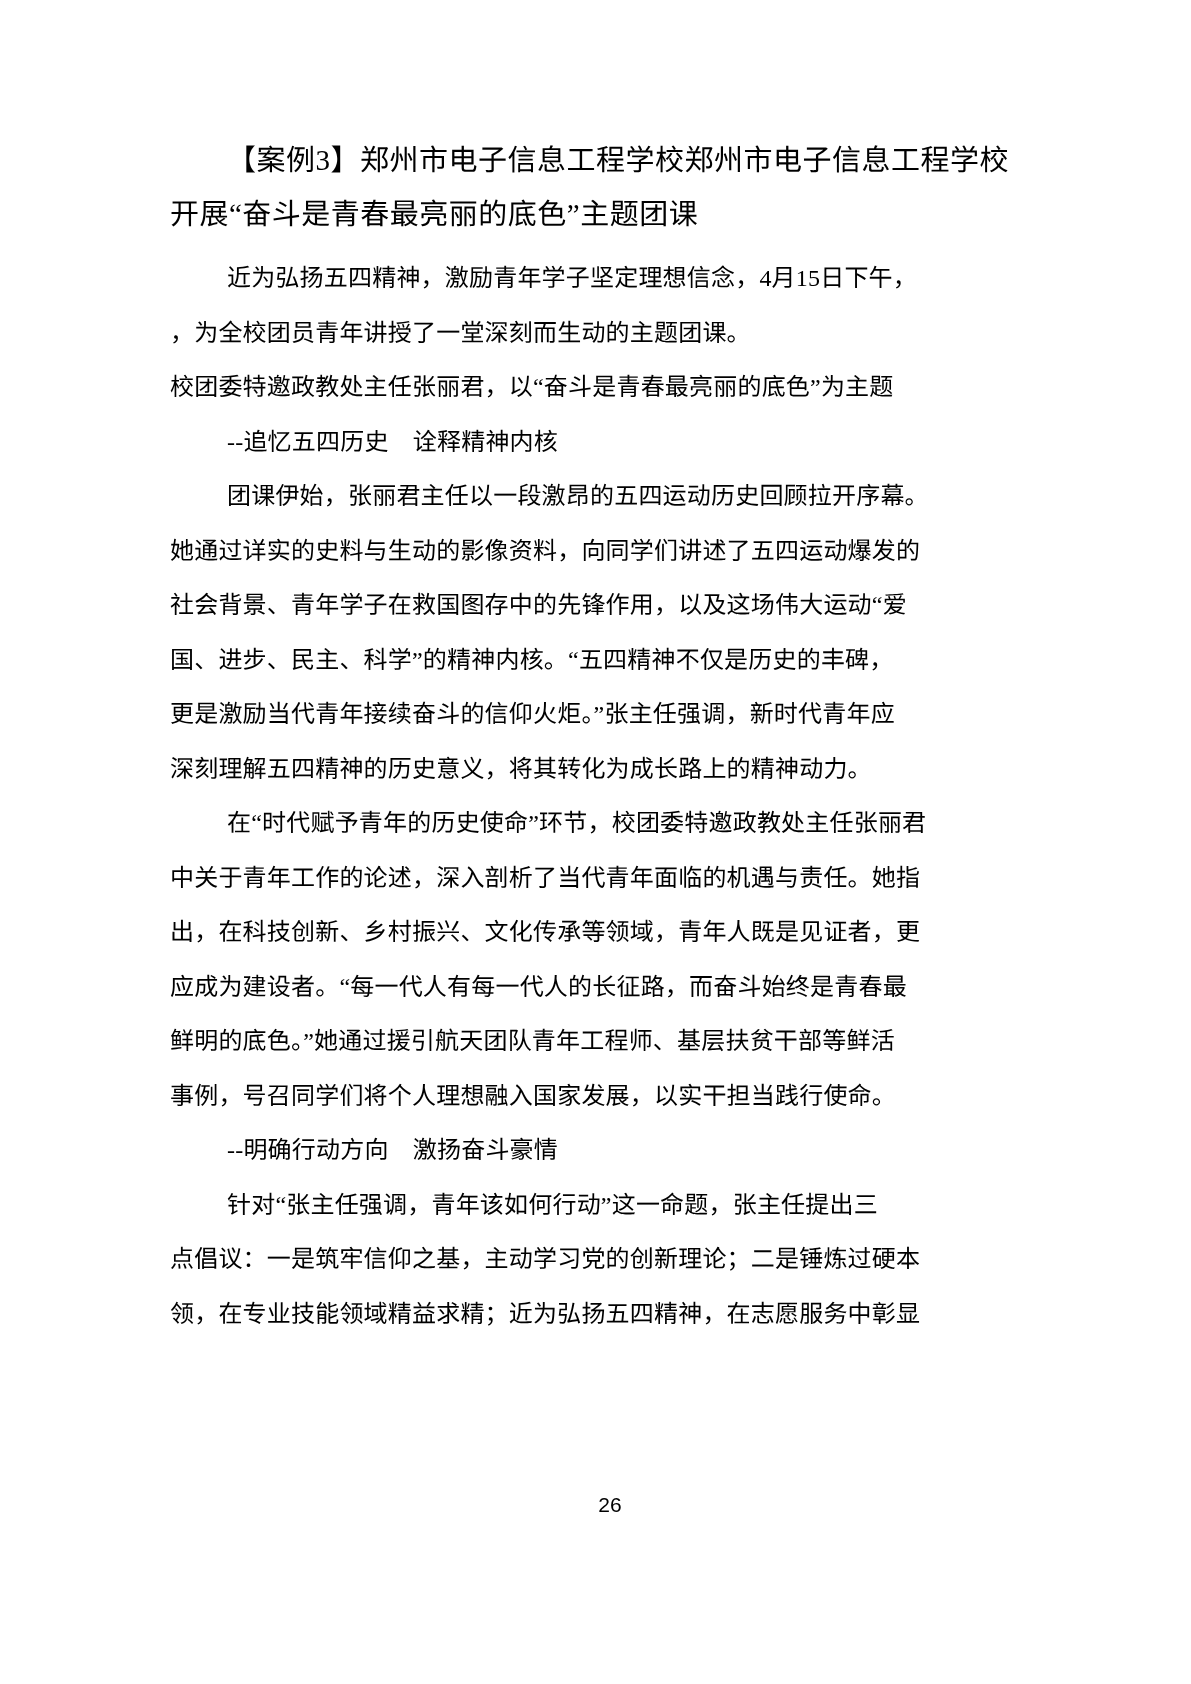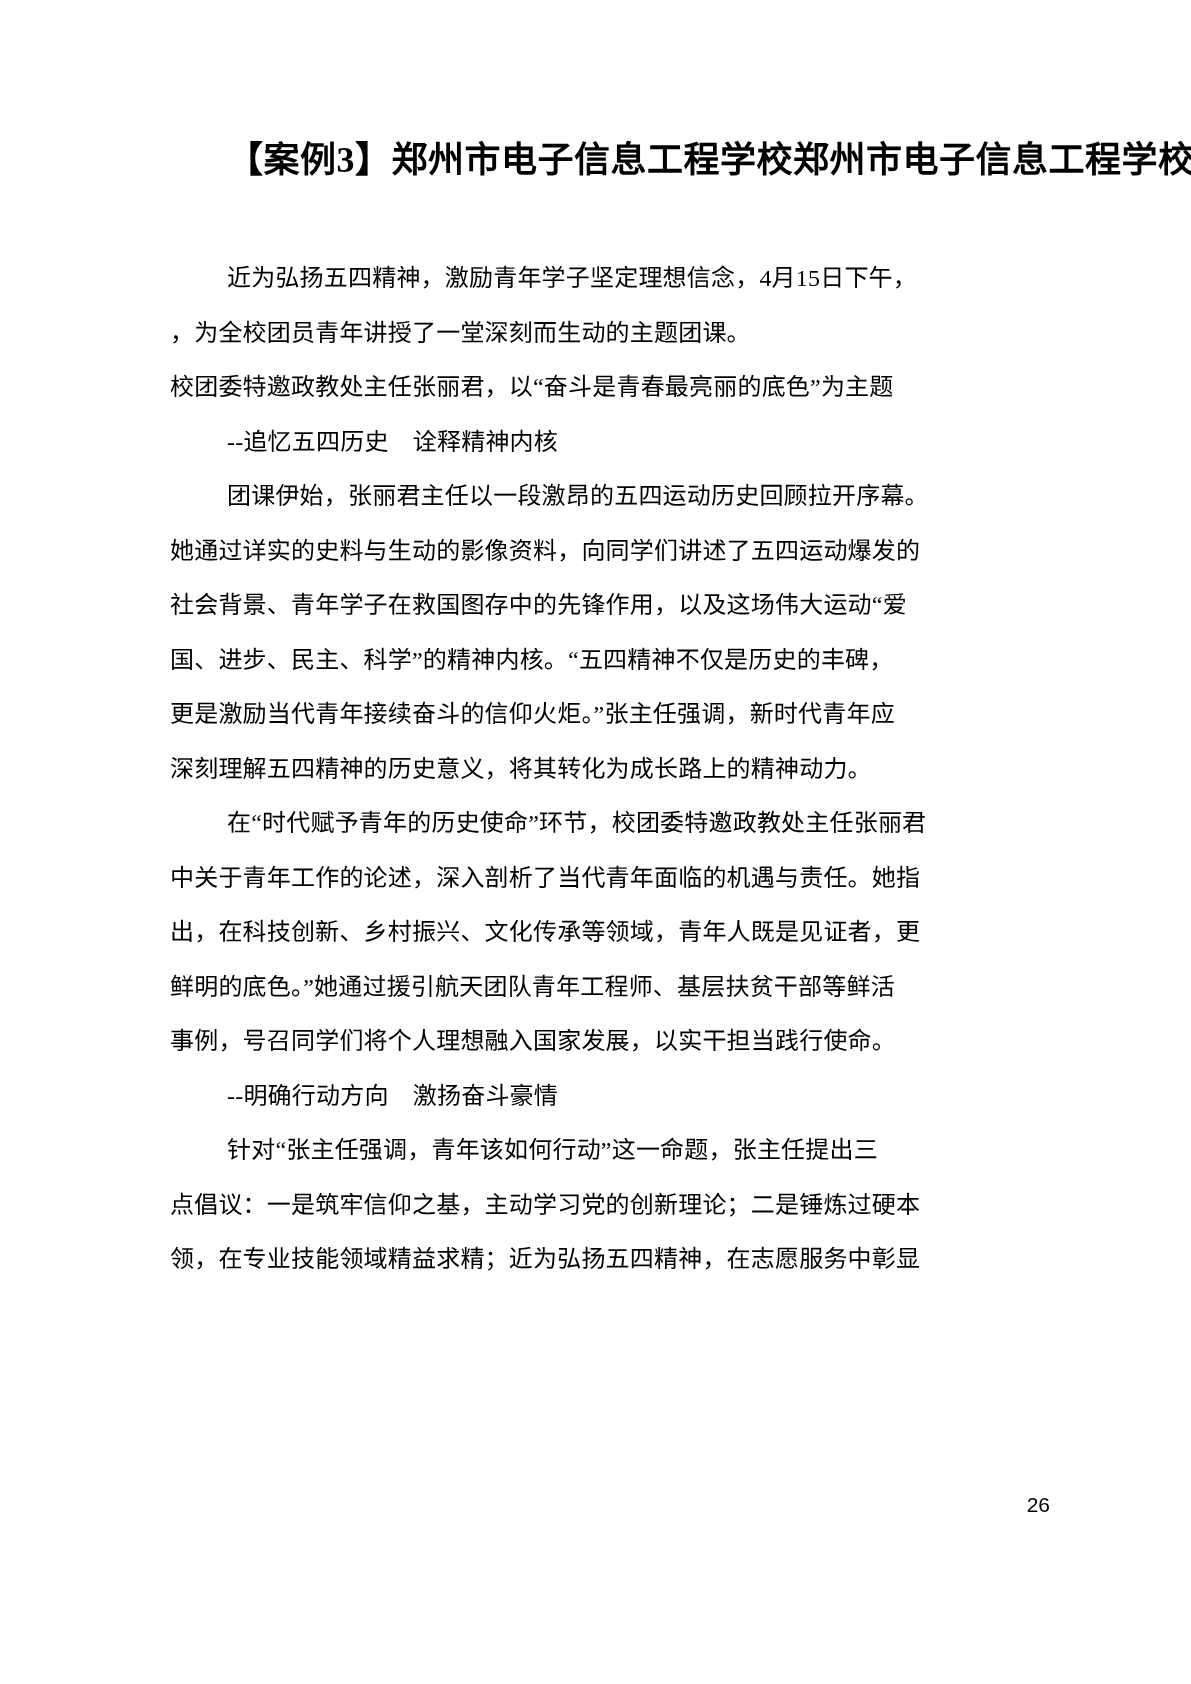--- a/index.html
+++ b/index.html
@@ -15,22 +15,22 @@
     background: #ffffff;
     overflow: hidden;
     font-family: "Liberation Serif", "DejaVu Serif", serif;
     color: #000000;
   }
   .title-block {
     position: absolute;
     left: 170px;
     top: 133px;
     width: 880px;
-    font-size: 36px;
-    font-weight: bold;
+    font-size: 29px;
+    font-weight: normal;
     line-height: 54px;
     letter-spacing: 0.5px;
   }
   .body-block {
     position: absolute;
     left: 170px;
     top: 251px;
     width: 872px;
     font-size: 24px;
     line-height: 54.5px;
@@ -45,49 +45,51 @@
     white-space: nowrap;
   }
   .indent {
     padding-left: 57px;
   }
   .footer {
     position: absolute;
     left: 170px;
     top: 1493px;
     width: 880px;
-    text-align: right;
+    text-align: center;
     font-family: "Liberation Sans", "DejaVu Sans", sans-serif;
     font-size: 21px;
     color: #000000;
   }
 </style>
 </head>
 <body>
 
 <div class="page">
 
   <div class="title-block">
     <div class="title-line indent">【案例3】郑州市电子信息工程学校郑州市电子信息工程学校</div>
+    <div class="title-line">开展“奋斗是青春最亮丽的底色”主题团课</div>
   </div>
 
   <div class="body-block">
     <div class="line indent">近为弘扬五四精神，激励青年学子坚定理想信念，4月15日下午，</div>
     <div class="line">，为全校团员青年讲授了一堂深刻而生动的主题团课。</div>
     <div class="line">校团委特邀政教处主任张丽君，以“奋斗是青春最亮丽的底色”为主题</div>
     <div class="line indent">--追忆五四历史　诠释精神内核</div>
     <div class="line indent">团课伊始，张丽君主任以一段激昂的五四运动历史回顾拉开序幕。</div>
     <div class="line">她通过详实的史料与生动的影像资料，向同学们讲述了五四运动爆发的</div>
     <div class="line">社会背景、青年学子在救国图存中的先锋作用，以及这场伟大运动“爱</div>
     <div class="line">国、进步、民主、科学”的精神内核。“五四精神不仅是历史的丰碑，</div>
     <div class="line">更是激励当代青年接续奋斗的信仰火炬。”张主任强调，新时代青年应</div>
     <div class="line">深刻理解五四精神的历史意义，将其转化为成长路上的精神动力。</div>
     <div class="line indent">在“时代赋予青年的历史使命”环节，校团委特邀政教处主任张丽君</div>
     <div class="line">中关于青年工作的论述，深入剖析了当代青年面临的机遇与责任。她指</div>
     <div class="line">出，在科技创新、乡村振兴、文化传承等领域，青年人既是见证者，更</div>
+    <div class="line">应成为建设者。“每一代人有每一代人的长征路，而奋斗始终是青春最</div>
     <div class="line">鲜明的底色。”她通过援引航天团队青年工程师、基层扶贫干部等鲜活</div>
     <div class="line">事例，号召同学们将个人理想融入国家发展，以实干担当践行使命。</div>
     <div class="line indent">--明确行动方向　激扬奋斗豪情</div>
     <div class="line indent">针对“张主任强调，青年该如何行动”这一命题，张主任提出三</div>
     <div class="line">点倡议：一是筑牢信仰之基，主动学习党的创新理论；二是锤炼过硬本</div>
     <div class="line">领，在专业技能领域精益求精；近为弘扬五四精神，在志愿服务中彰显</div>
   </div>
 
   <div class="footer">26</div>
 

